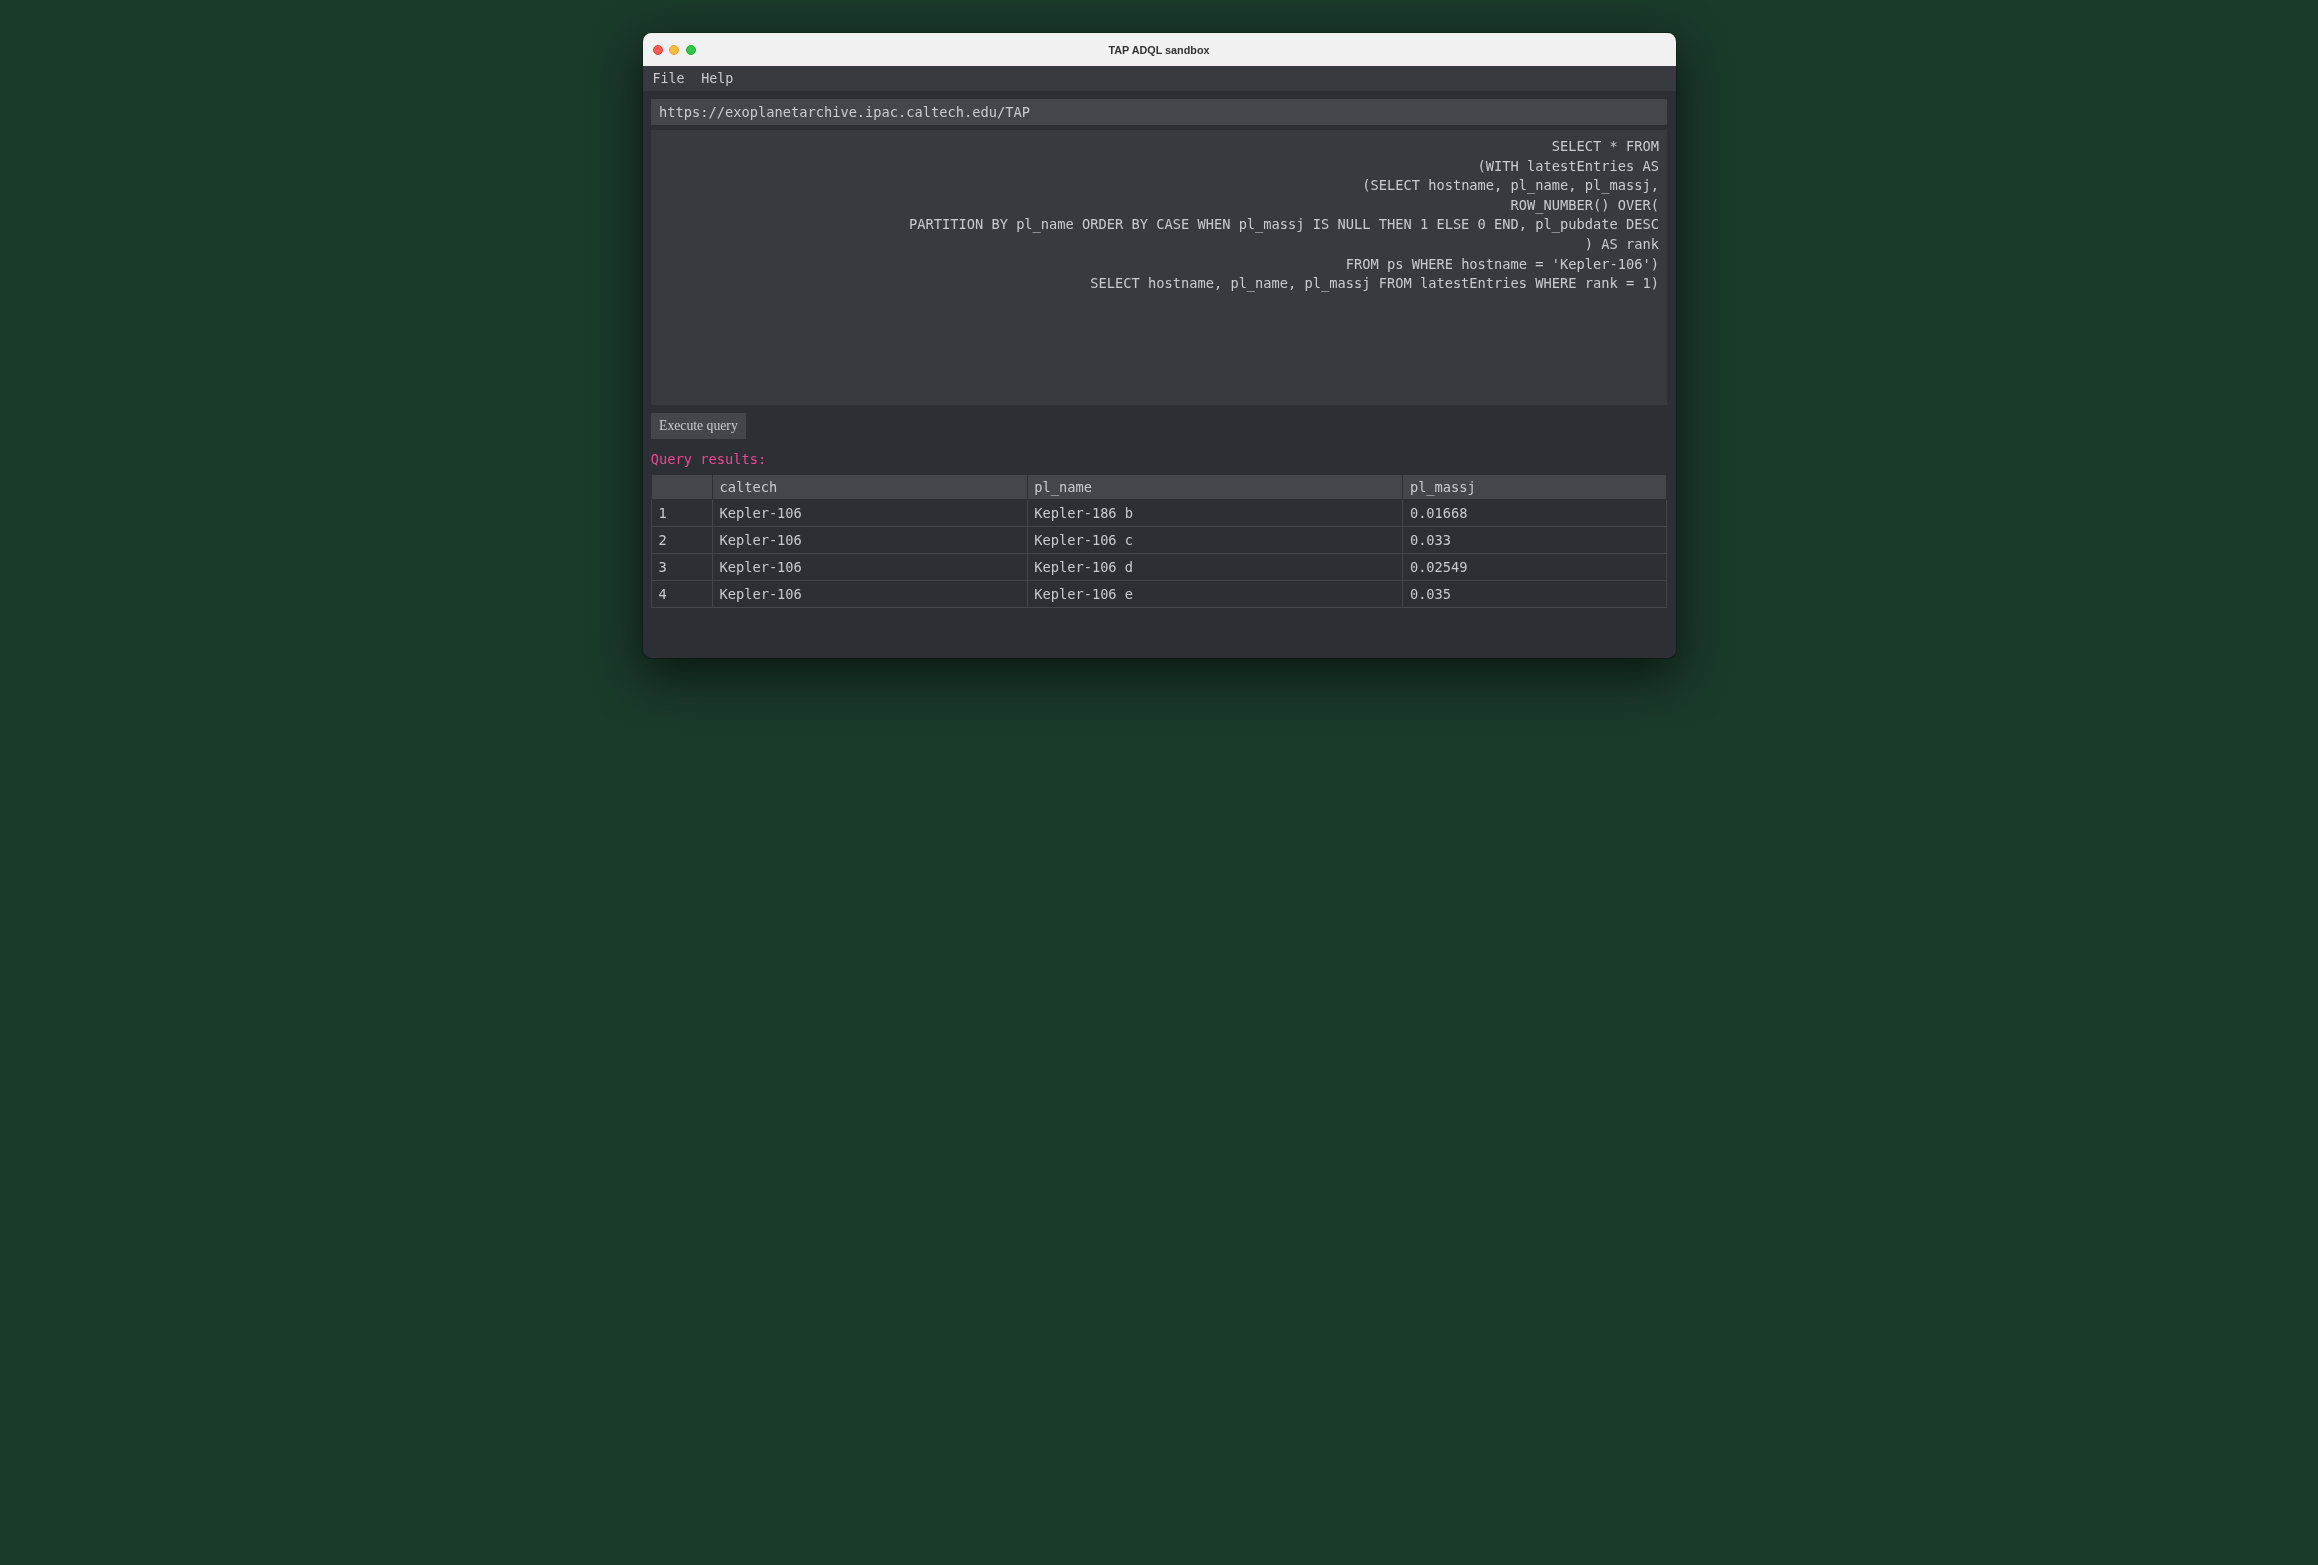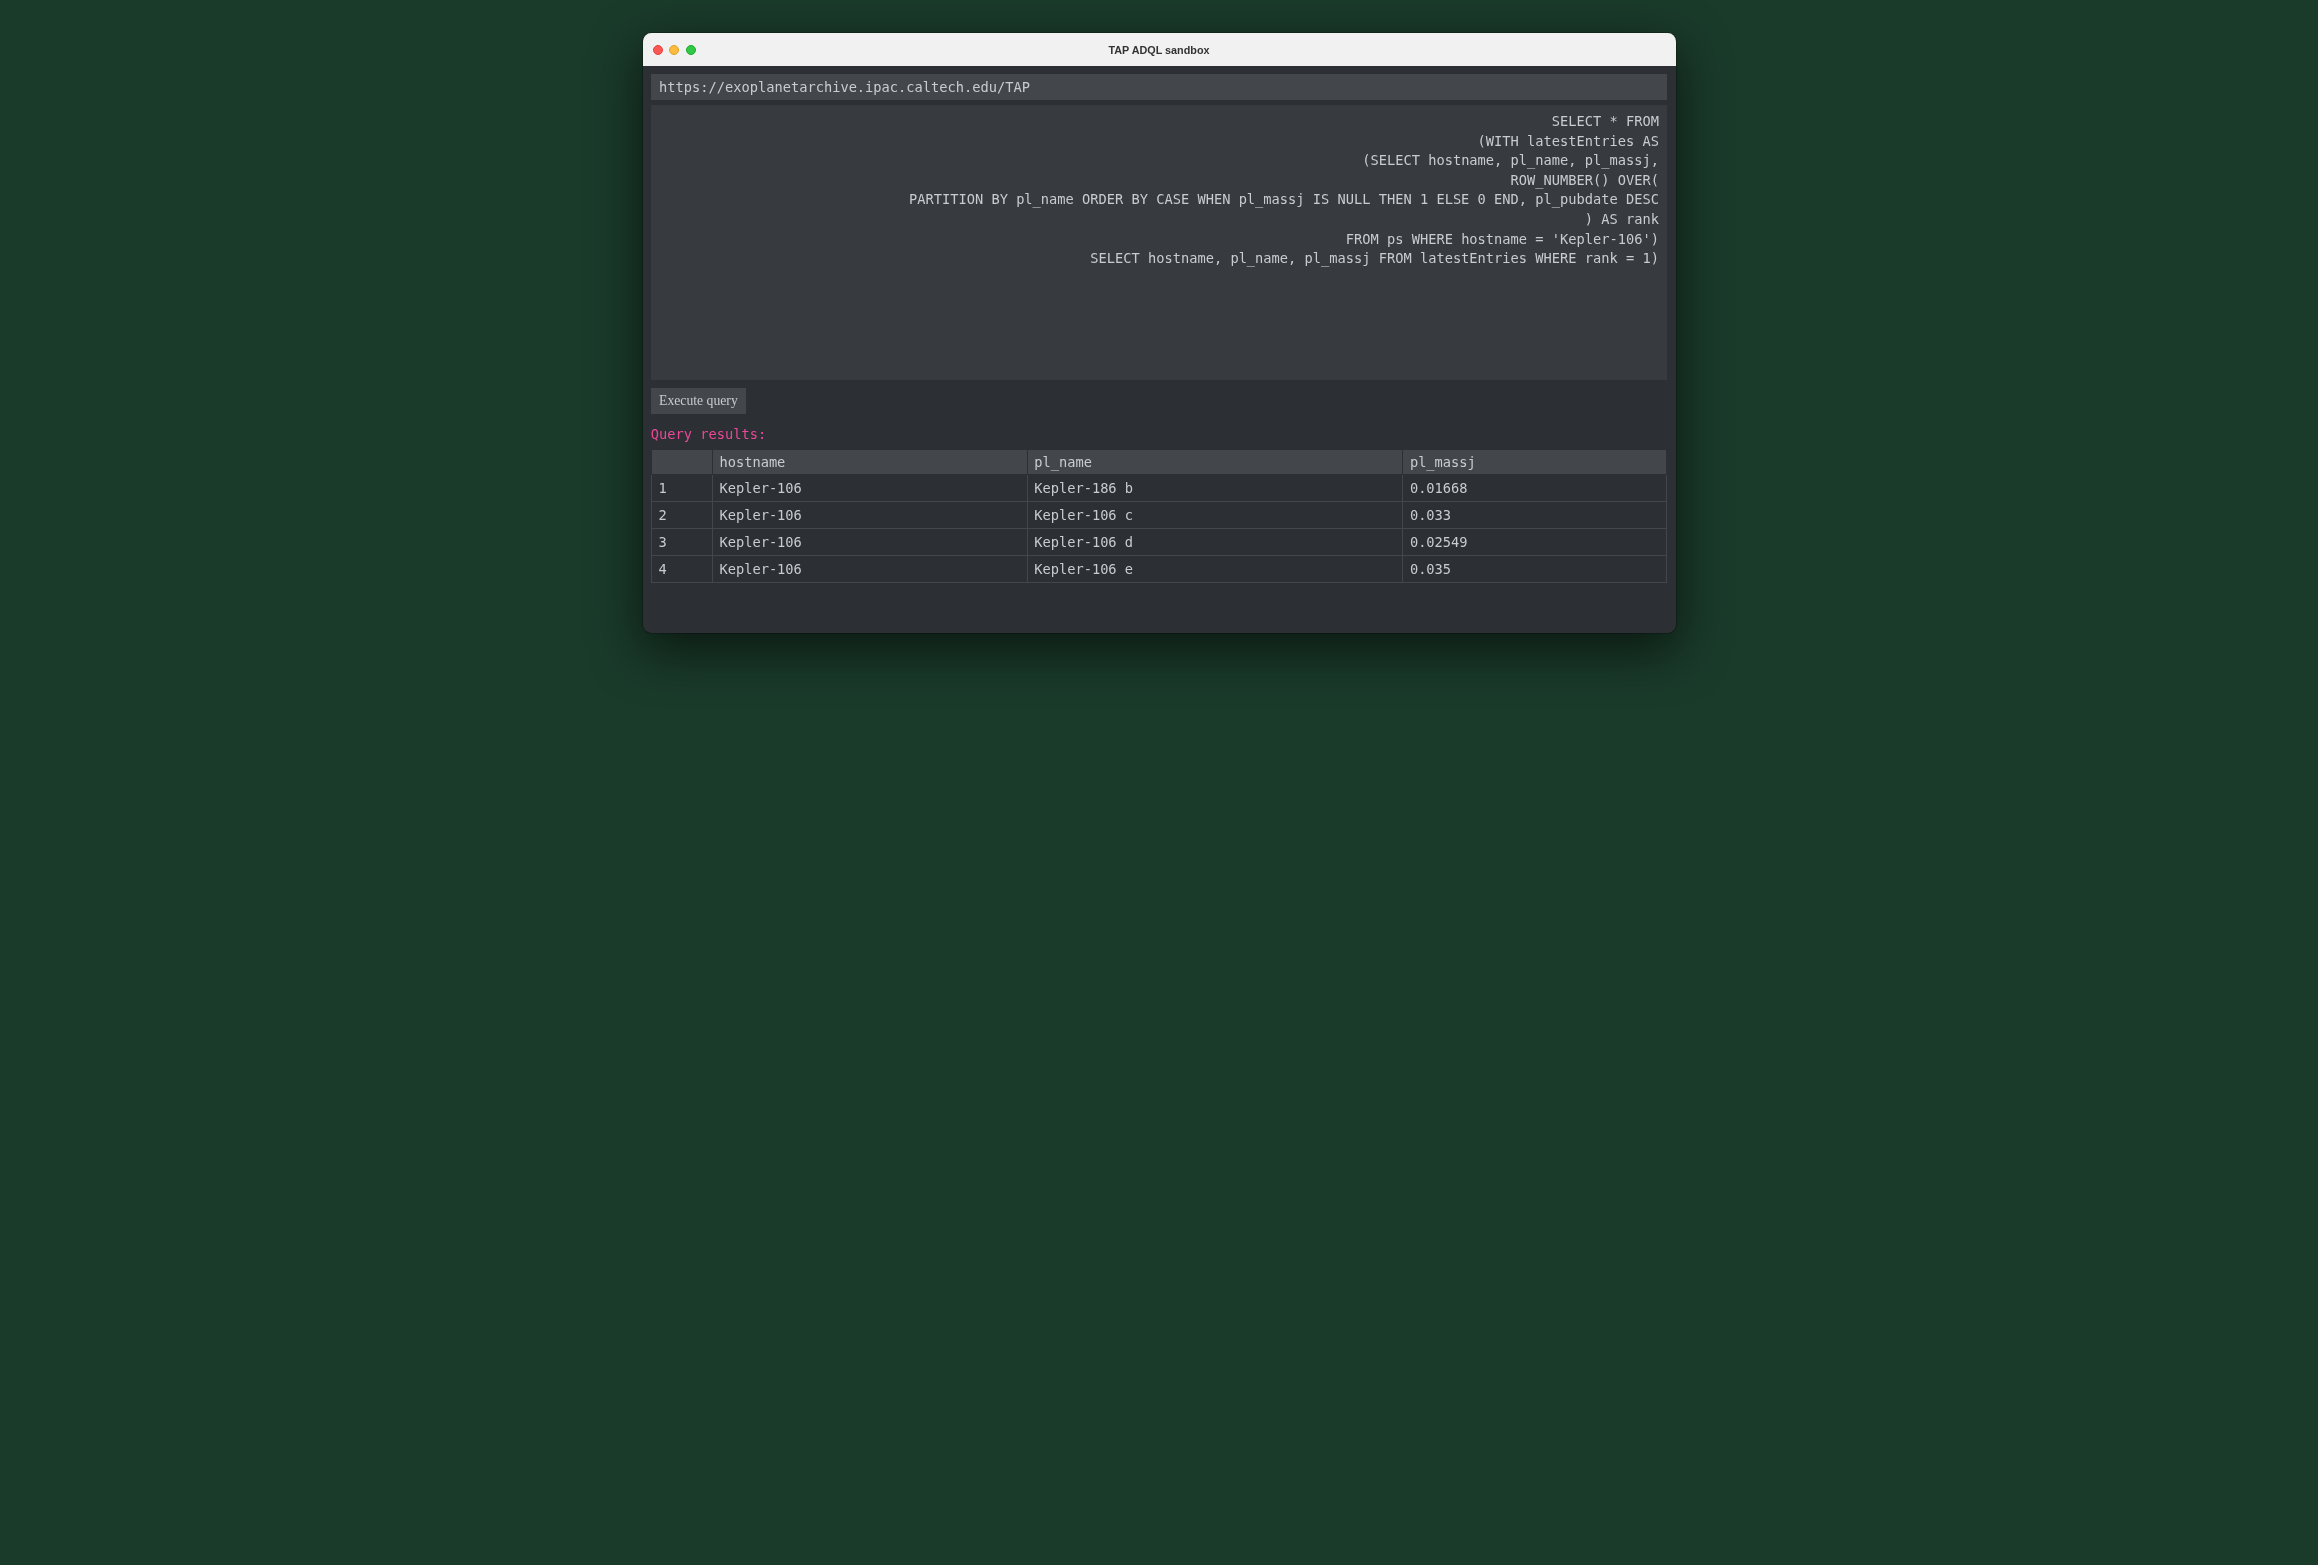--- a/index.html
+++ b/index.html
@@ -141,20 +141,24 @@
 <div class="window">
   <div class="titlebar">
     <div class="traffic-lights">
       <div class="traffic-light tl-close"></div>
       <div class="traffic-light tl-min"></div>
       <div class="traffic-light tl-max"></div>
     </div>
     <div class="title-text">TAP ADQL sandbox</div>
   </div>
 
+  <div class="menubar">
+    <span class="menu-item">File</span>
+    <span class="menu-item">Help</span>
+  </div>
 
   <div class="content">
     <input type="text" class="url-field" value="https://exoplanetarchive.ipac.caltech.edu/TAP" style="">
 
     <textarea class="query-area" style="">SELECT * FROM
 (WITH latestEntries AS
     (SELECT hostname, pl_name, pl_massj,
     ROW_NUMBER() OVER(
         PARTITION BY pl_name ORDER BY CASE WHEN pl_massj IS NULL THEN 1 ELSE 0 END, pl_pubdate DESC
     ) AS rank
@@ -162,21 +166,21 @@
 SELECT hostname, pl_name, pl_massj FROM latestEntries WHERE rank = 1)</textarea>
 
     <button class="execute-btn">Execute query</button>
 
     <div class="results-label">Query results:</div>
 
     <table class="results-table">
       <thead>
         <tr>
           <th class="idx-col"></th>
-          <th class="col-hostname">hostname</th>
+          <th class="col-hostname">caltech</th>
           <th class="col-plname">pl_name</th>
           <th class="col-massj">pl_massj</th>
         </tr>
       </thead>
       <tbody>
         <tr>
           <td class="idx-col">1</td>
           <td class="col-hostname">Kepler-106</td>
           <td class="col-plname">Kepler-186 b</td>
           <td class="col-massj">0.01668</td>

